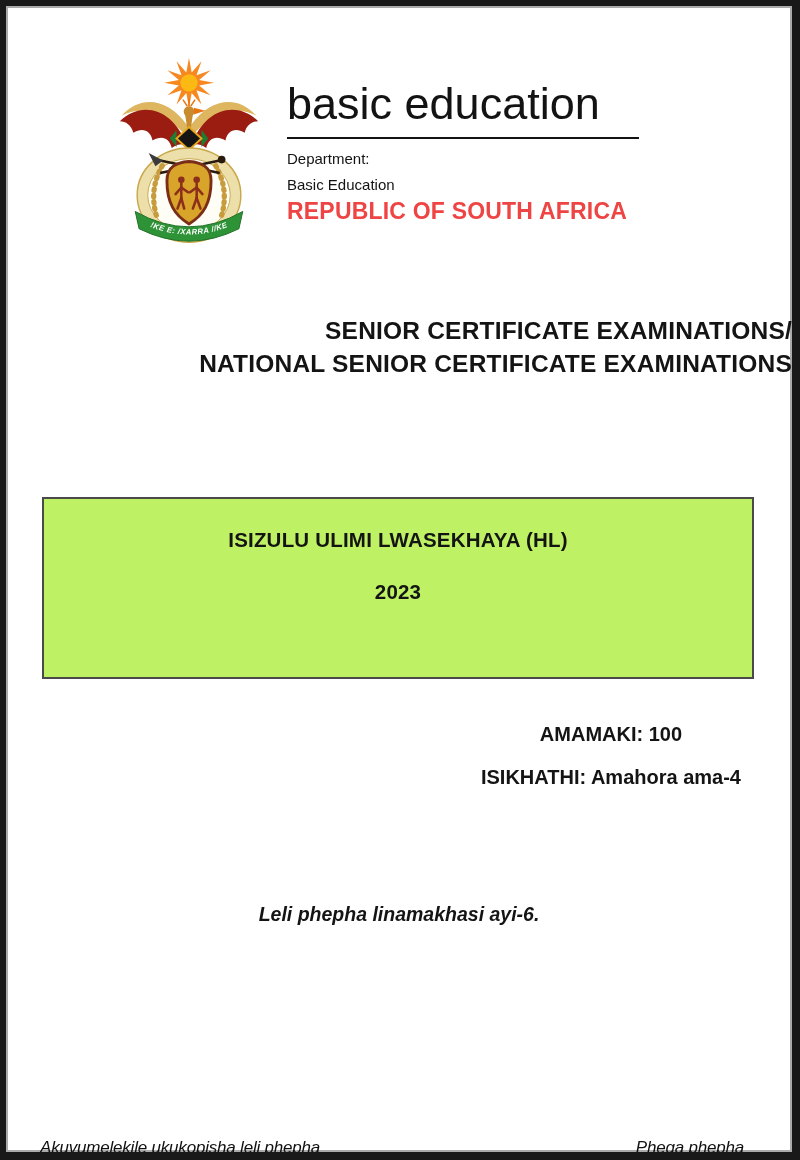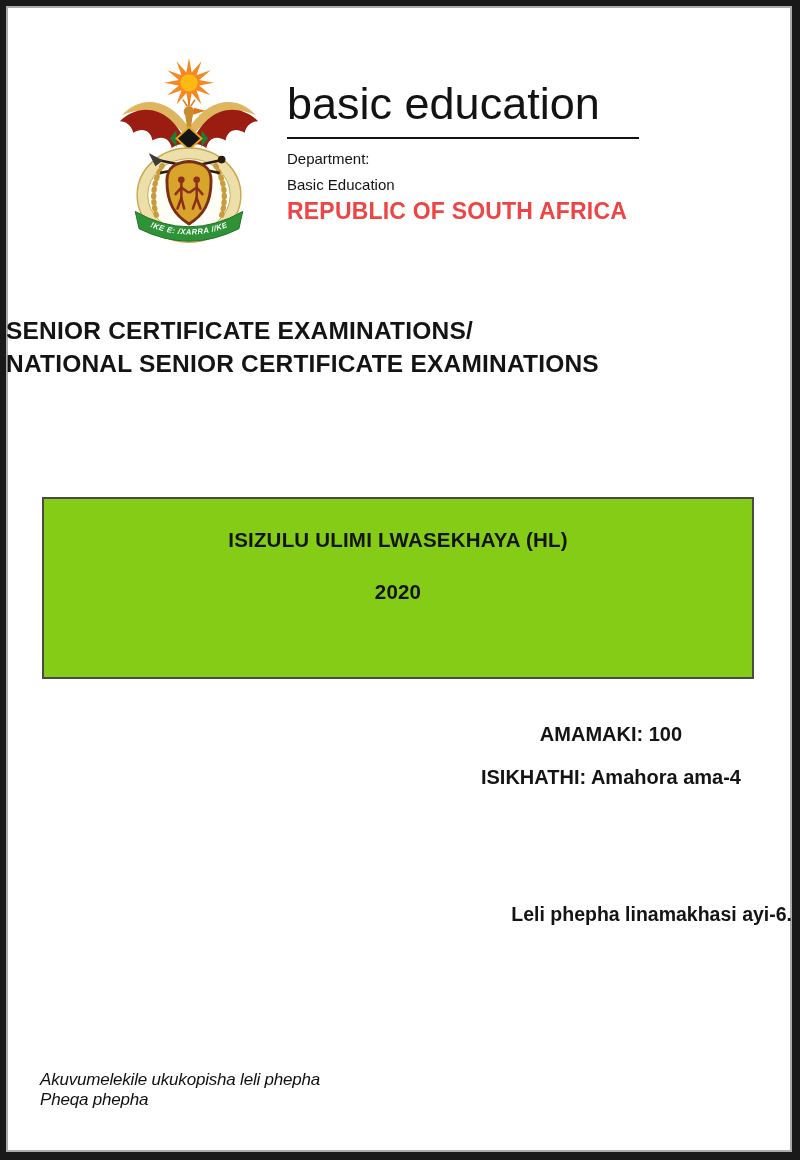--- a/index.html
+++ b/index.html
@@ -18,44 +18,44 @@
   .emblem{position:absolute;left:106px;top:48px;width:154px;height:192px;}
   .logo-text{position:absolute;left:281px;top:72px;width:370px;}
   .logo-title{
     margin:0;font-size:45px;font-weight:400;letter-spacing:0px;color:#131313;
     padding-bottom:7px;border-bottom:2px solid #131313;width:352px;
   }
   .dept-line{font-size:15px;line-height:26px;color:#131313;}
   .dept-line.first{margin-top:7px;}
   .country-line{font-size:23px;line-height:27px;font-weight:700;letter-spacing:0.2px;color:#ef4444;}
   .exam-title{
-    position:absolute;top:308px;left:0;right:0;text-align:left;
+    position:absolute;top:308px;left:0;right:0;text-align:right;
     font-size:24.5px;font-weight:700;line-height:33px;letter-spacing:0.2px;
   }
   .subject-box{
     position:absolute;left:36px;top:491px;width:712px;height:182px;
     border:2px solid #4a4a4a;text-align:center;box-sizing:border-box;
     padding-top:29px;
   }
   .subject-box .box-line{
     font-size:20.5px;font-weight:700;margin:0 0 28px 0;letter-spacing:0.2px;
   }
   .details{
     position:absolute;top:717px;right:51px;text-align:center;
     font-size:20px;font-weight:700;
   }
   .details .detail-line{margin:0 0 20px 0;}
   .page-note{
-    position:absolute;top:897px;left:0;right:0;text-align:right;
-    font-size:19.5px;font-weight:700;
+    position:absolute;top:897px;left:0;right:0;text-align:center;
+    font-size:19.5px;font-weight:700;font-style:italic;
   }
   .footer{
-    position:absolute;left:34px;right:48px;top:1064px;
-    display:flex;justify-content:space-between;align-items:flex-start;
-    font-style:italic;font-size:17px;letter-spacing:-0.2px;color:#101010;flex-direction:column;
+    position:absolute;left:34px;right:48px;top:1132px;
+    display:flex;justify-content:space-between;align-items:flex-end;
+    font-style:italic;font-size:17px;letter-spacing:-0.2px;color:#101010;
   }
 </style>
 </head>
 <body>
 
 <div class="page">
 
   <svg class="emblem" viewBox="0 0 160 200" xmlns="http://www.w3.org/2000/svg" aria-hidden="true">
 
     <polygon points="80,4 82.8,19.4 93,7.5 87.8,22.2 102.5,17 90.6,27.2 106,30 90.6,32.8 102.5,43 87.8,37.8 93,52.5 82.8,40.6 80,56 77.2,40.6 67,52.5 72.2,37.8 57.5,43 69.4,32.8 54,30 69.4,27.2 57.5,17 72.2,22.2 67,7.5 77.2,19.4" fill="#F6881F"></polygon>
@@ -116,23 +116,23 @@
     <div class="dept-line first">Department:</div>
     <div class="dept-line">Basic Education</div>
     <div class="country-line">REPUBLIC OF SOUTH AFRICA</div>
   </div>
 
   <div class="exam-title">
     <div>SENIOR CERTIFICATE EXAMINATIONS/</div>
     <div>NATIONAL SENIOR CERTIFICATE EXAMINATIONS</div>
   </div>
 
-  <div class="subject-box" style="background:#84cc16;">
+  <div class="subject-box" style="background:#bef264;">
     <p class="box-line">ISIZULU ULIMI LWASEKHAYA (HL)</p>
-    <p class="box-line">2020</p>
+    <p class="box-line">2023</p>
   </div>
 
   <div class="details">
     <p class="detail-line">AMAMAKI: 100</p>
     <p class="detail-line">ISIKHATHI: Amahora ama-4</p>
   </div>
 
   <div class="page-note">Leli phepha linamakhasi ayi-6.</div>
 
   <div class="footer">

